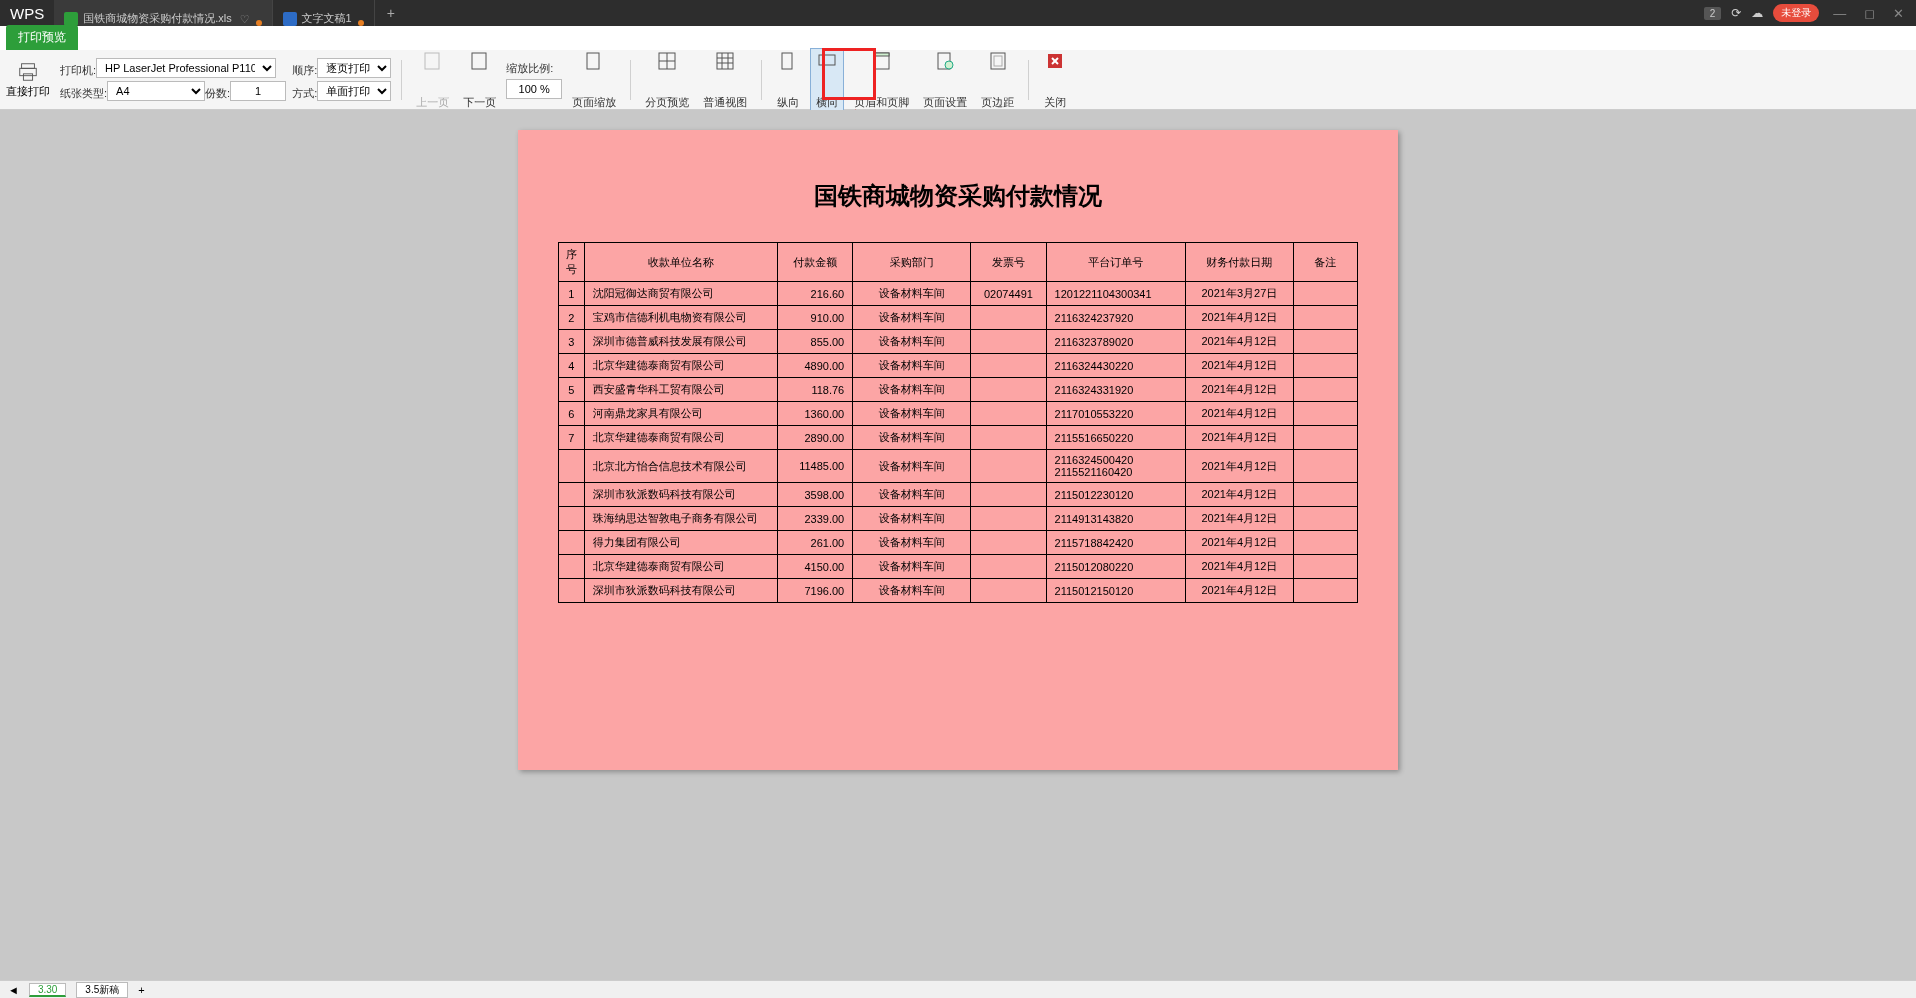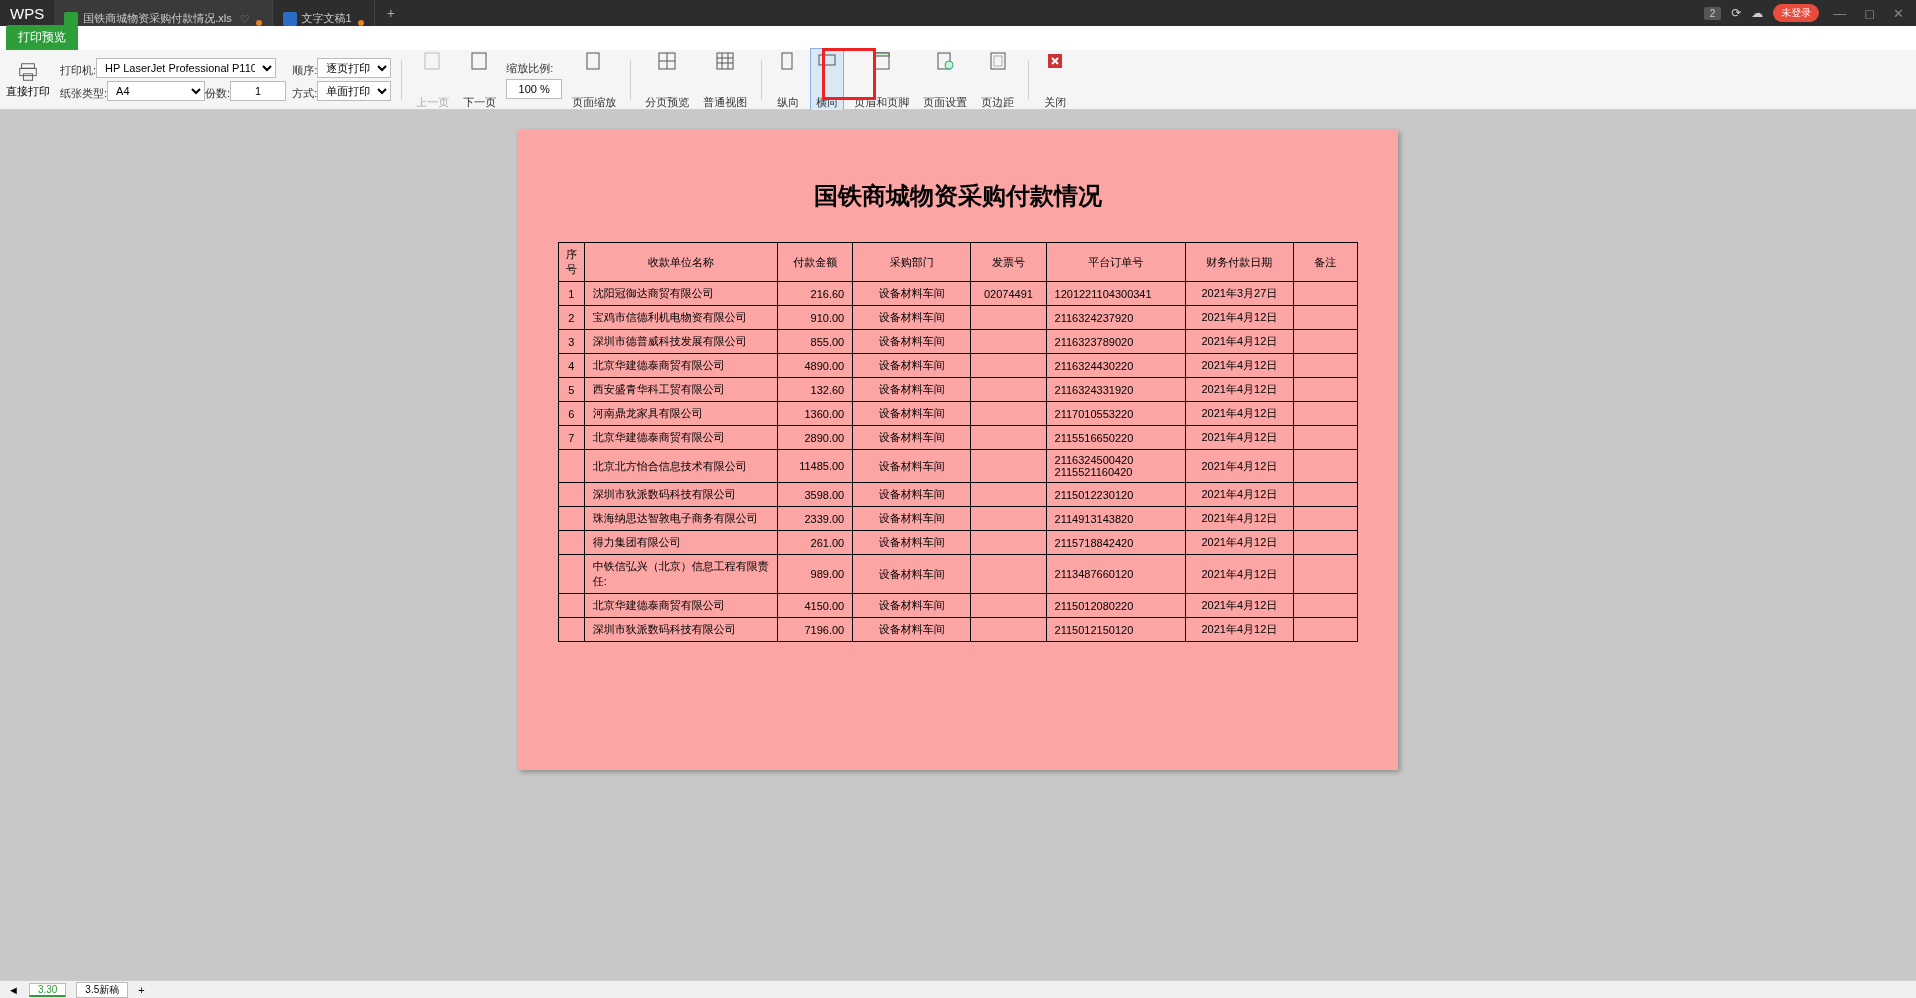--- a/index.html
+++ b/index.html
@@ -315,21 +315,21 @@
             <td class="col-amt">4890.00</td>
             <td class="col-dept">设备材料车间</td>
             <td class="col-inv"></td>
             <td class="col-order">2116324430220</td>
             <td class="col-date">2021年4月12日</td>
             <td class="col-note"></td>
           </tr>
           <tr>
             <td class="col-seq">5</td>
             <td class="col-name">西安盛青华科工贸有限公司</td>
-            <td class="col-amt">132.60</td>
+            <td class="col-amt">118.76</td>
             <td class="col-dept">设备材料车间</td>
             <td class="col-inv"></td>
             <td class="col-order">2116324331920</td>
             <td class="col-date">2021年4月12日</td>
             <td class="col-note"></td>
           </tr>
           <tr>
             <td class="col-seq">6</td>
             <td class="col-name">河南鼎龙家具有限公司</td>
             <td class="col-amt">1360.00</td>
@@ -379,30 +379,20 @@
             <td class="col-date">2021年4月12日</td>
             <td class="col-note"></td>
           </tr>
           <tr>
             <td class="col-seq"></td>
             <td class="col-name">得力集团有限公司</td>
             <td class="col-amt">261.00</td>
             <td class="col-dept">设备材料车间</td>
             <td class="col-inv"></td>
             <td class="col-order">2115718842420</td>
-            <td class="col-date">2021年4月12日</td>
-            <td class="col-note"></td>
-          </tr>
-          <tr>
-            <td class="col-seq"></td>
-            <td class="col-name">中铁信弘兴（北京）信息工程有限责任:</td>
-            <td class="col-amt">989.00</td>
-            <td class="col-dept">设备材料车间</td>
-            <td class="col-inv"></td>
-            <td class="col-order">2113487660120</td>
             <td class="col-date">2021年4月12日</td>
             <td class="col-note"></td>
           </tr>
           <tr>
             <td class="col-seq"></td>
             <td class="col-name">北京华建德泰商贸有限公司</td>
             <td class="col-amt">4150.00</td>
             <td class="col-dept">设备材料车间</td>
             <td class="col-inv"></td>
             <td class="col-order">2115012080220</td>

